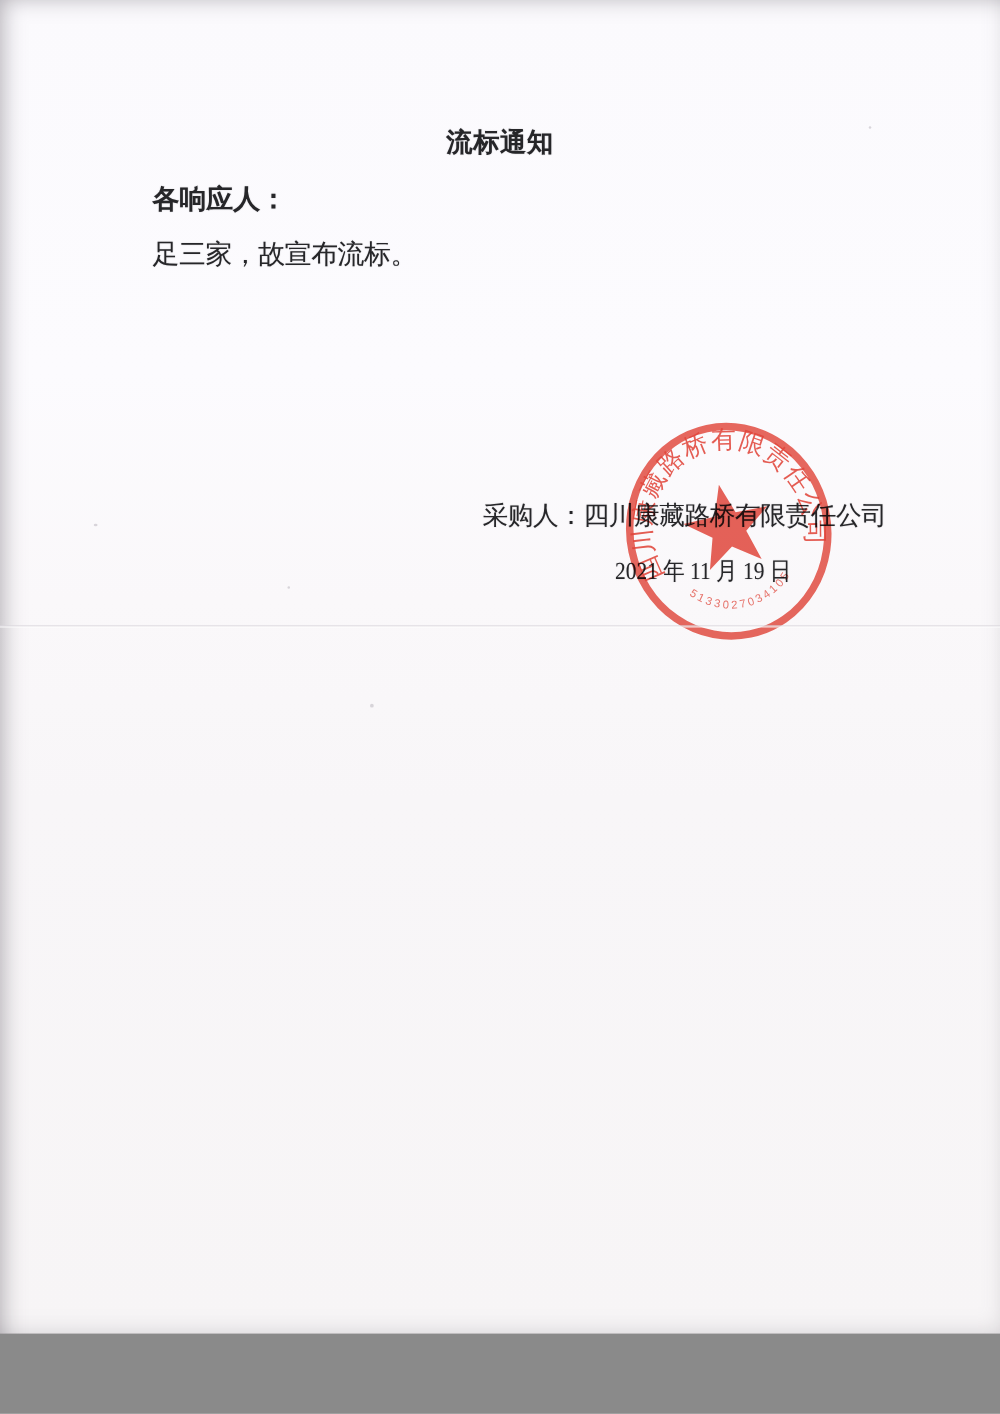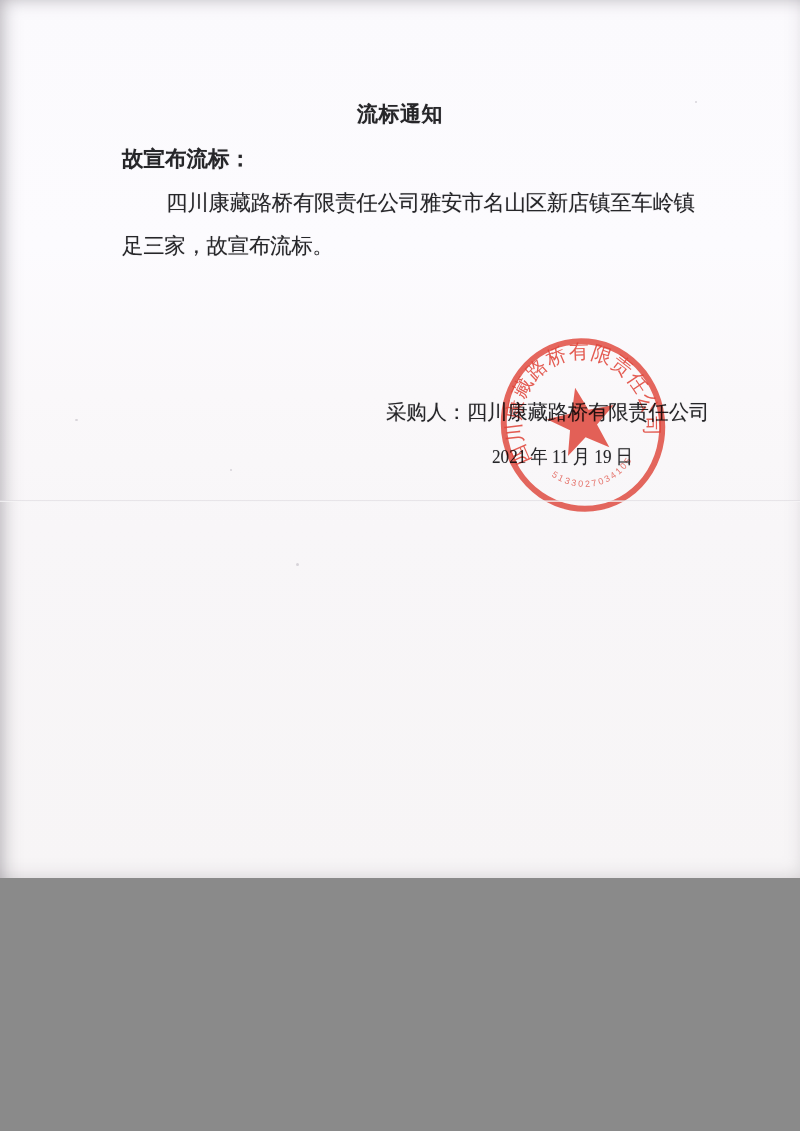--- a/index.html
+++ b/index.html
@@ -3,21 +3,21 @@
 <meta charset="utf-8">
 <style>
   html, body {
     margin: 0;
     padding: 0;
     background: #8a8a8a;
   }
   .page {
     position: relative;
     width: 800px;
-    height: 878px;
+    height: 1067px;
     overflow: hidden;
     background: linear-gradient(180deg, #fbfafd 0%, #fcfbfe 28%, #faf8fa 45%, #f8f6f8 60%, #f7f5f6 100%);
     box-shadow:
       inset 14px 10px 18px -12px rgba(105,100,110,0.50),
       inset -8px -12px 20px -14px rgba(120,115,122,0.35);
     font-family: "Liberation Serif", "DejaVu Serif", serif;
     color: #262629;
   }
   .doc-text {
     position: absolute;
@@ -104,24 +104,23 @@
   .speck-3 { left: 230px; top: 469px; width: 2px; height: 2px; }
   .speck-4 { left: 695px; top: 101px; width: 2px; height: 2px; }
 </style>
 </head>
 <body>
 
 <div class="page">
 
   <div class="doc-text title">流标通知</div>
 
-  <div class="doc-text salutation">故宣布流标：</div>
+  <div class="doc-text salutation">各响应人：</div>
 
   <div class="body-block">
-    <div class="body-line indent">四川康藏路桥有限责任公司雅安市名山区新店镇至车岭镇</div>
     <div class="body-line">足三家，故宣布流标。</div>
   </div>
 
   <div class="doc-text signature">采购人：四川康藏路桥有限责任公司</div>
 
   <div class="doc-text date">2021 年 11 月 19 日</div>
 
   <svg class="seal" viewBox="0 0 185 190" xmlns="http://www.w3.org/2000/svg">
     <defs>
       <path id="arcTop" d="M 31.7 115.9 A 62 67 0 1 1 148.3 115.9" fill="none"></path>

